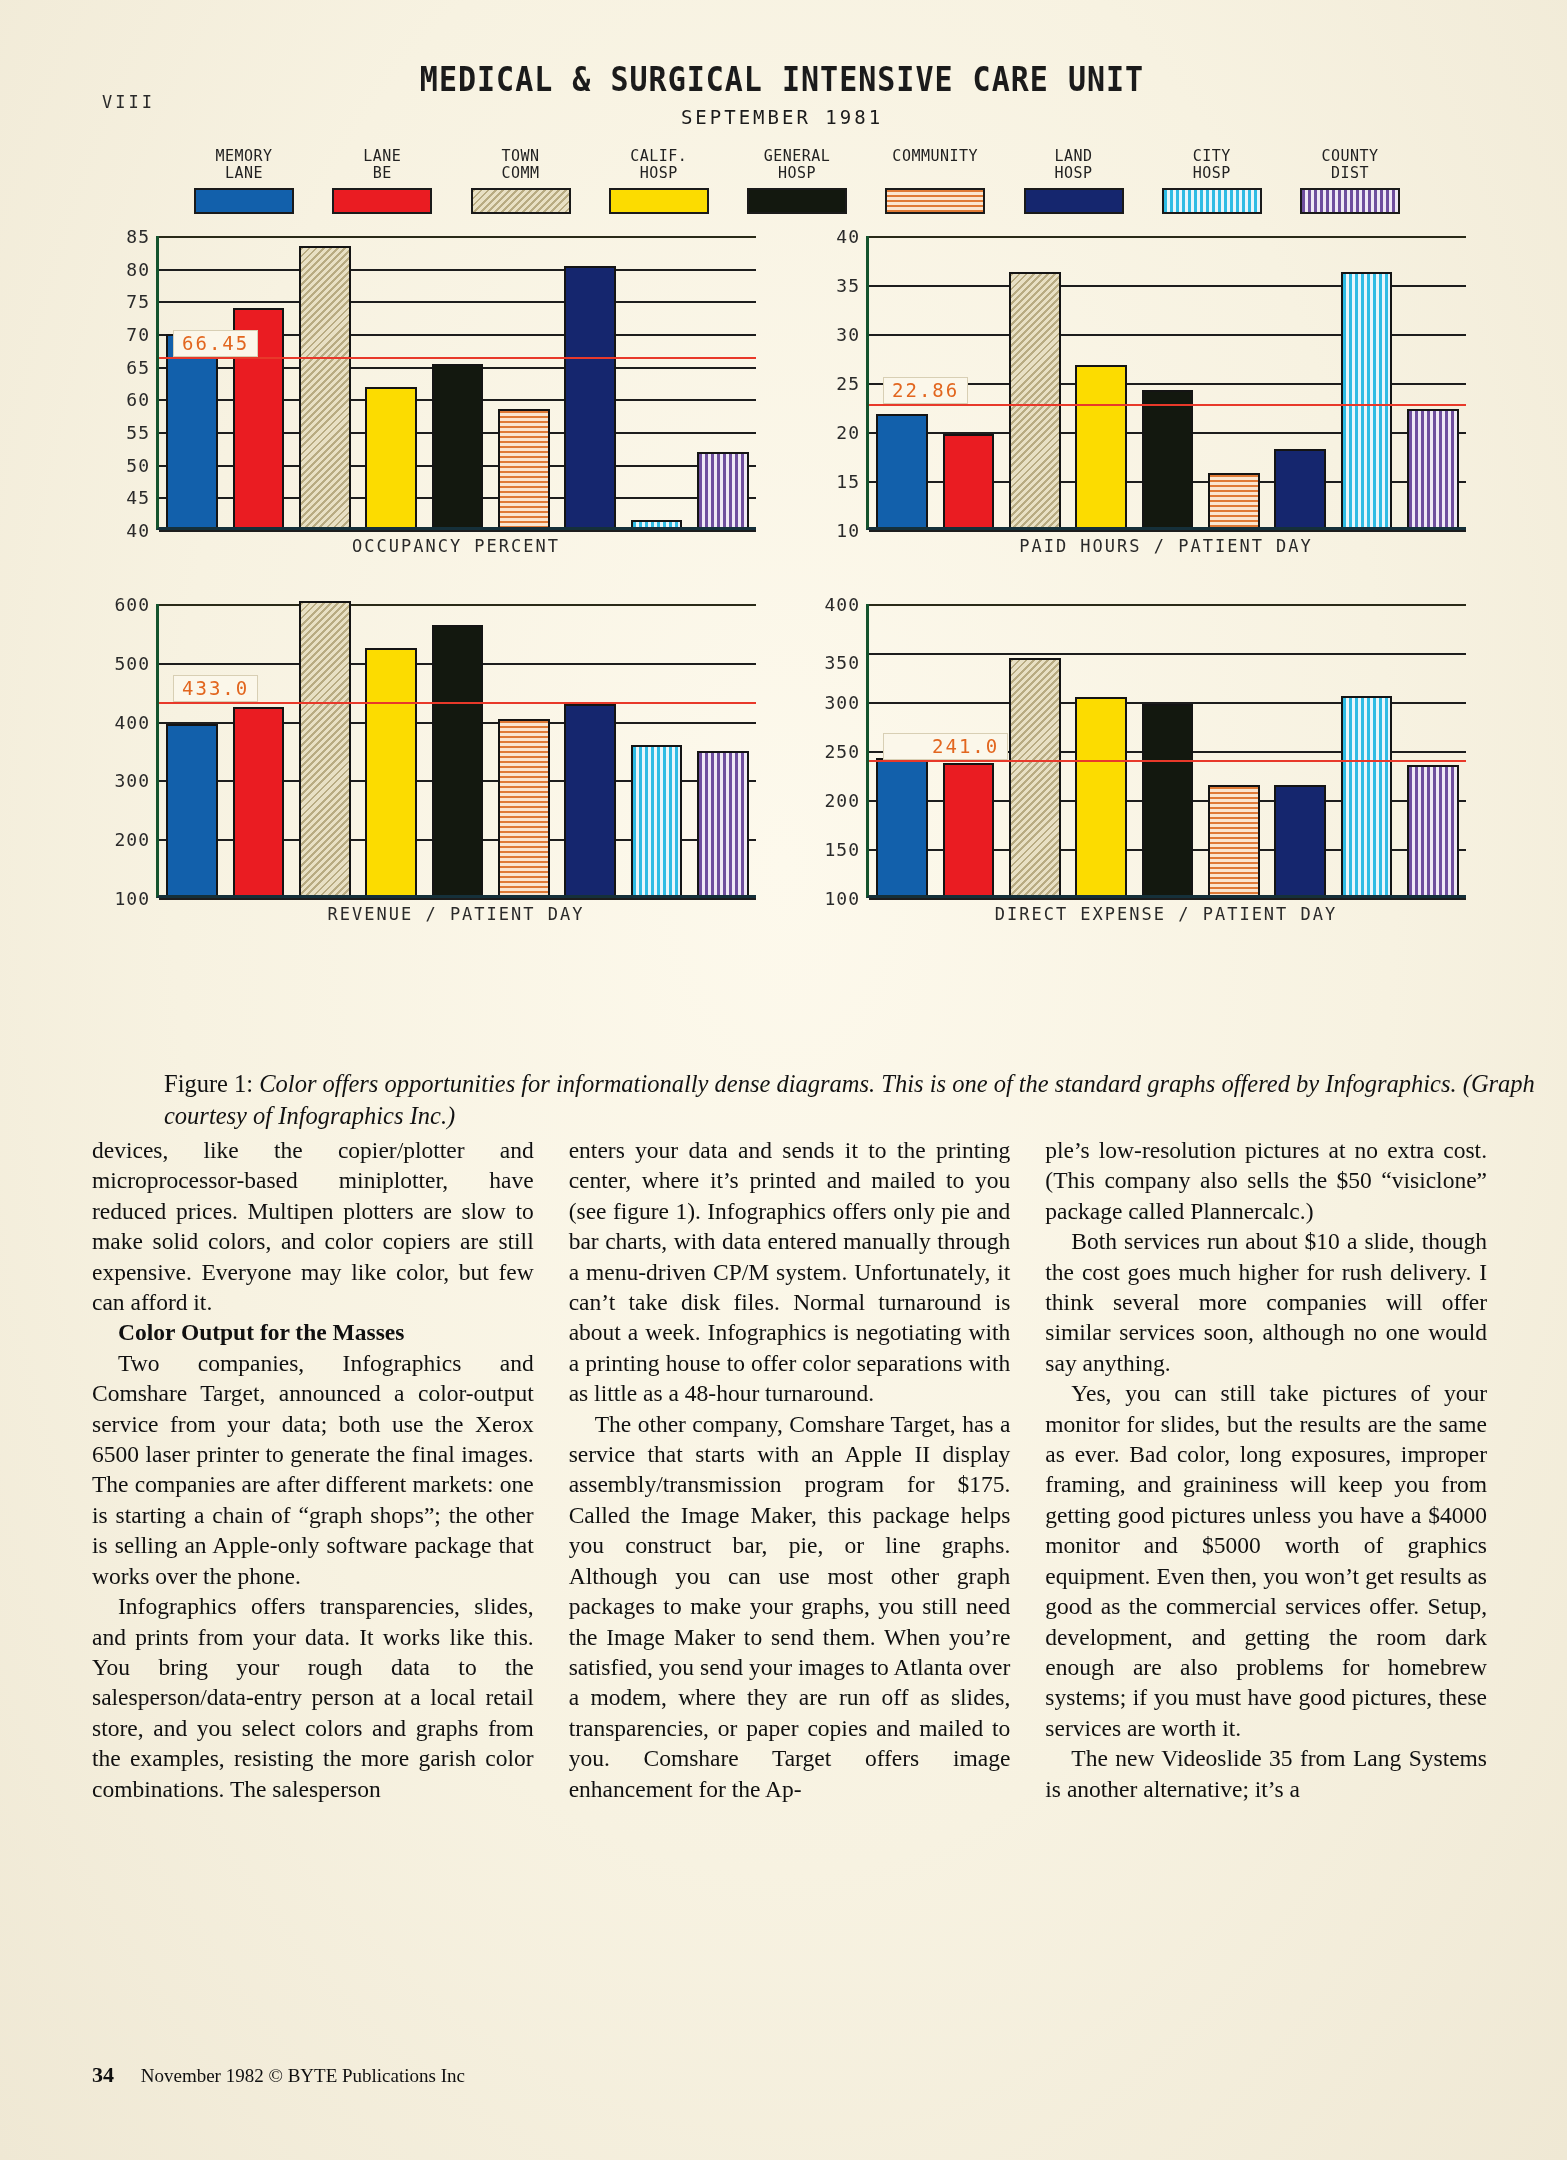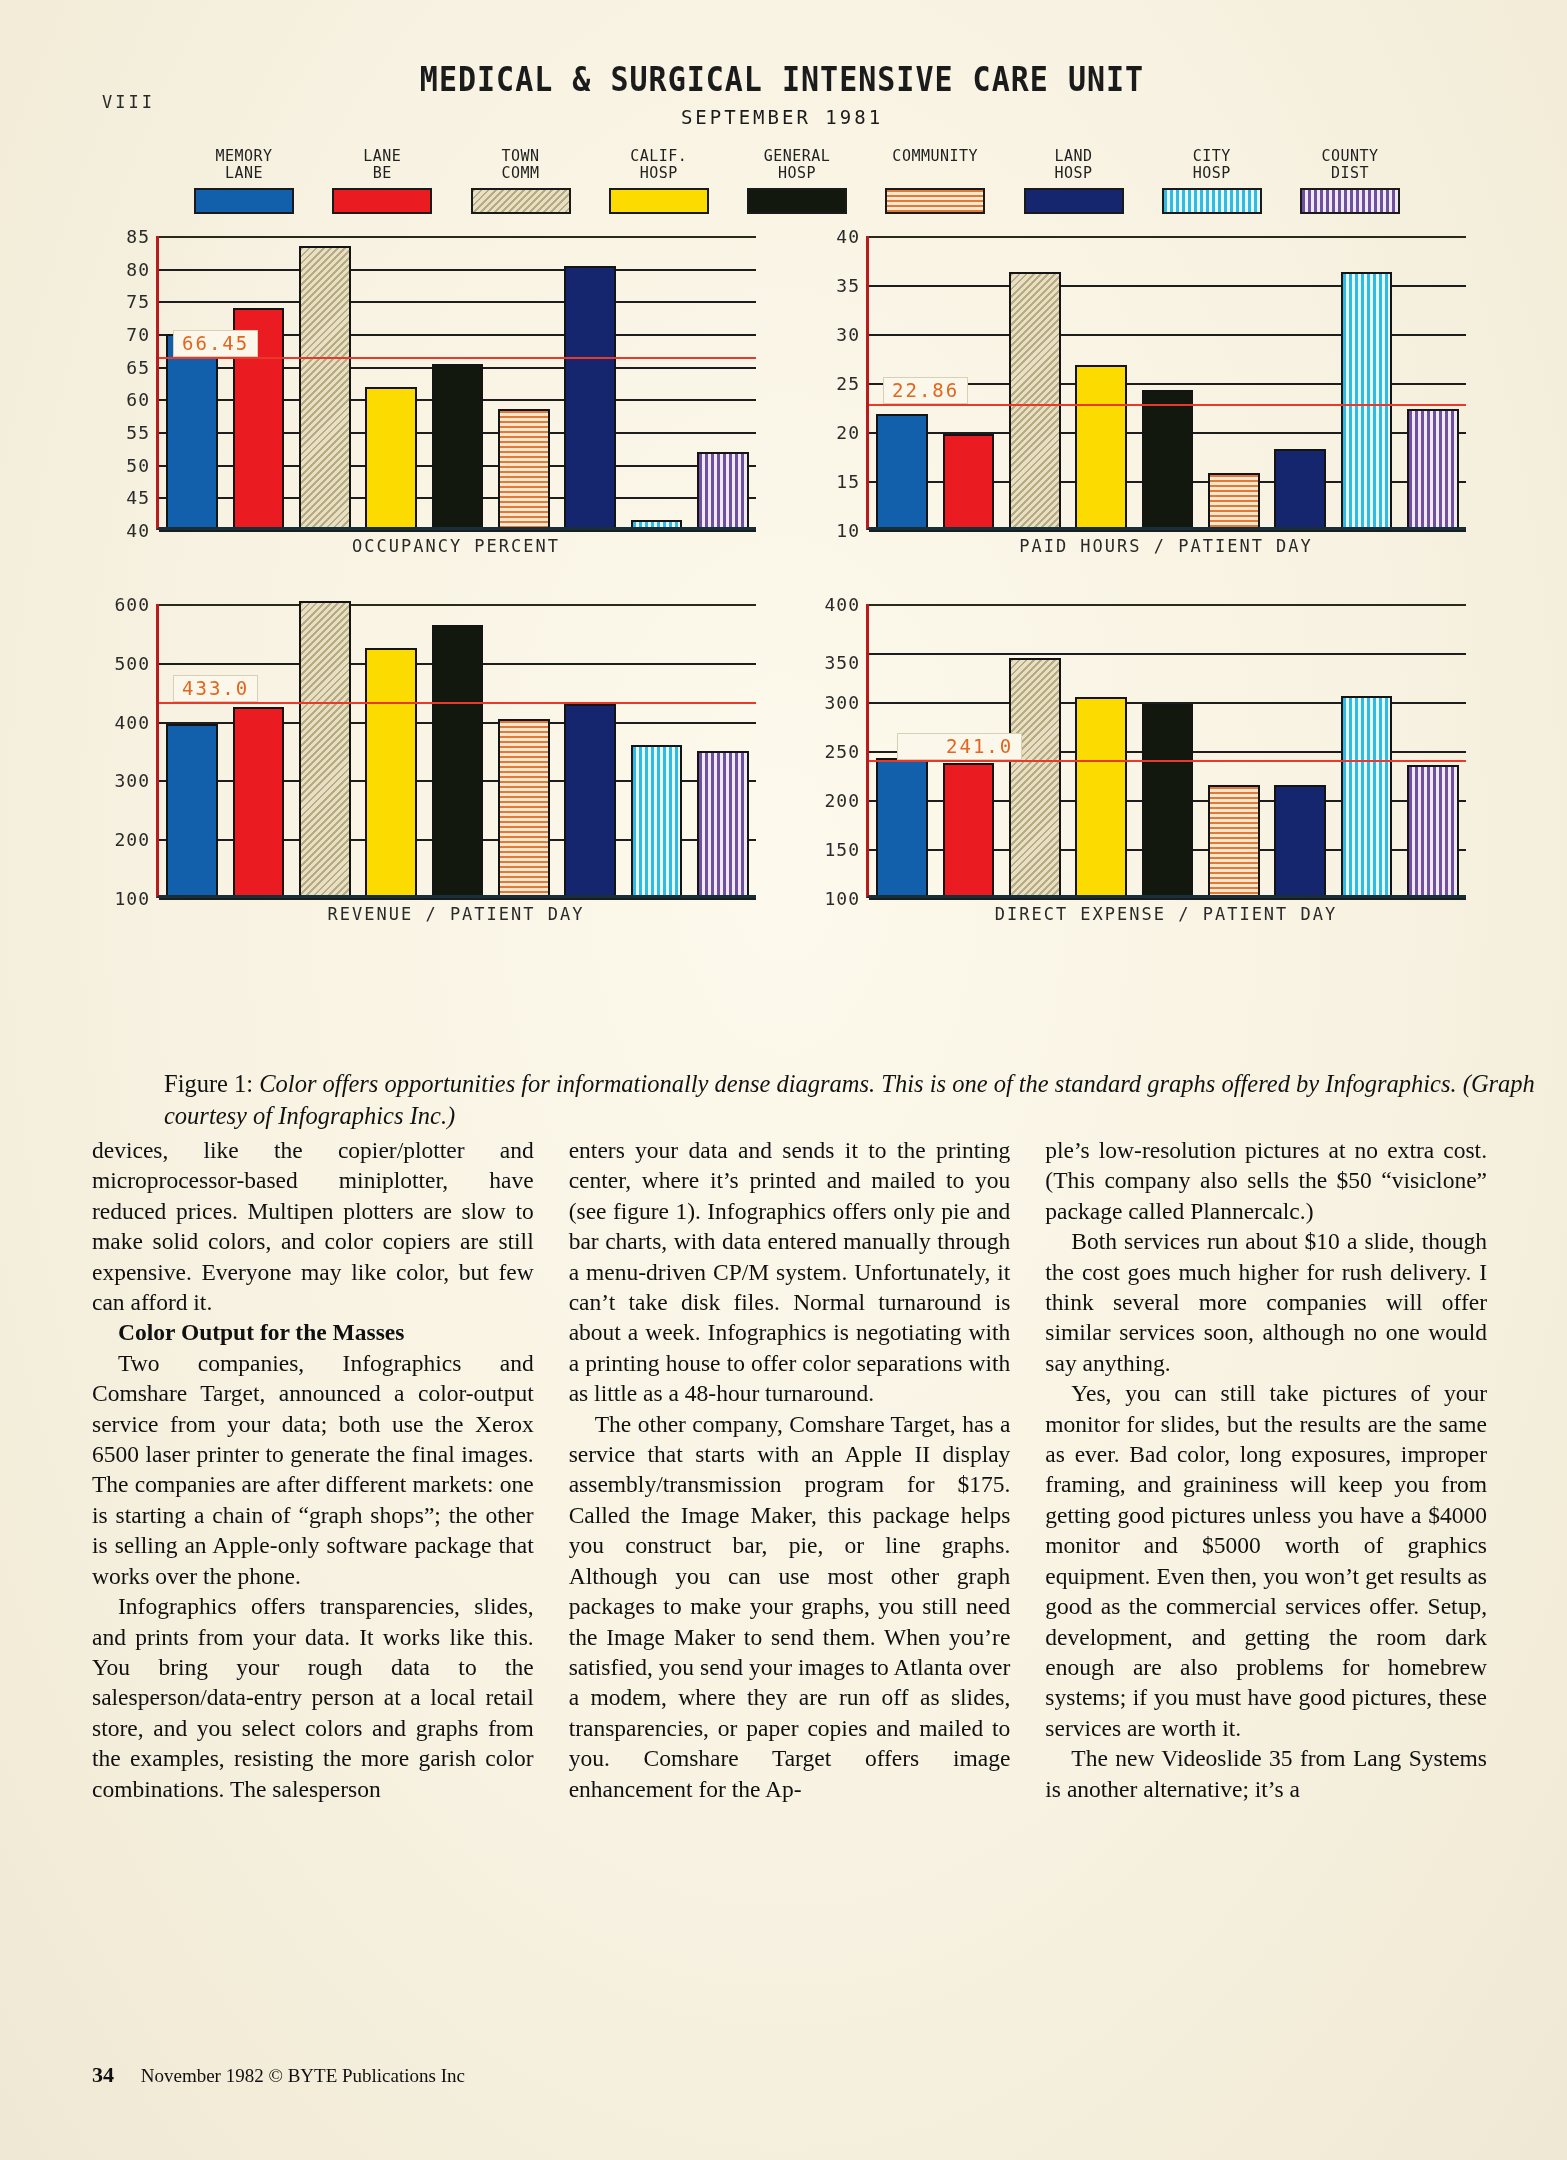--- a/index.html
+++ b/index.html
@@ -86,21 +86,21 @@
     position:absolute; right:6px;
     font-family:"DejaVu Sans Mono", monospace;
     font-size:18px; letter-spacing:1px;
     color:#2a2a2a;
     transform:translateY(-50%);
     white-space:nowrap;
   }
   .plot-area {
     position:absolute; left:78px; top:0;
     width:600px; height:294px;
-    border-left:3px solid #b91c1c;
+    border-left:3px solid #14532d;
     border-bottom:3px solid #15303a;
   }
   .gridline {
     position:absolute; left:0; right:0;
     border-top:2px solid #1d1d1d;
   }
   .gridline.top { border-top:2px solid #2a2a18; }
   .refline {
     position:absolute; left:0; right:0;
     border-top:2px solid #e8392a;
@@ -457,21 +457,21 @@
                 <div class="bar f-navy" title="LAND HOSP: 212" style="height: 109.76px;"></div>
               </div>
               <div class="barslot">
                 <div class="bar f-cyan" title="CITY HOSP: 303" style="height: 198.94px;"></div>
               </div>
               <div class="barslot">
                 <div class="bar f-purple" title="COUNTY DIST: 233" style="height: 130.34px;"></div>
               </div>
             </div>
             <div class="refline" style="top: 155.82px;"></div>
-            <div class="reflabel" style="top: 155.82px; left: 28px; padding-left: 48px;">241.0</div>
+            <div class="reflabel" style="top: 155.82px; left: 14px; padding-left: 48px;">241.0</div>
           </div>
           <div class="xlabel">DIRECT EXPENSE  /  PATIENT DAY</div>
         </div>
       </div>
 
     <div class="caption">
       <b>Figure 1:</b>
       <span>Color offers opportunities for informationally dense diagrams. This is one of the standard graphs offered by Infographics. (Graph courtesy of Infographics Inc.)</span>
     </div>
   </div>

